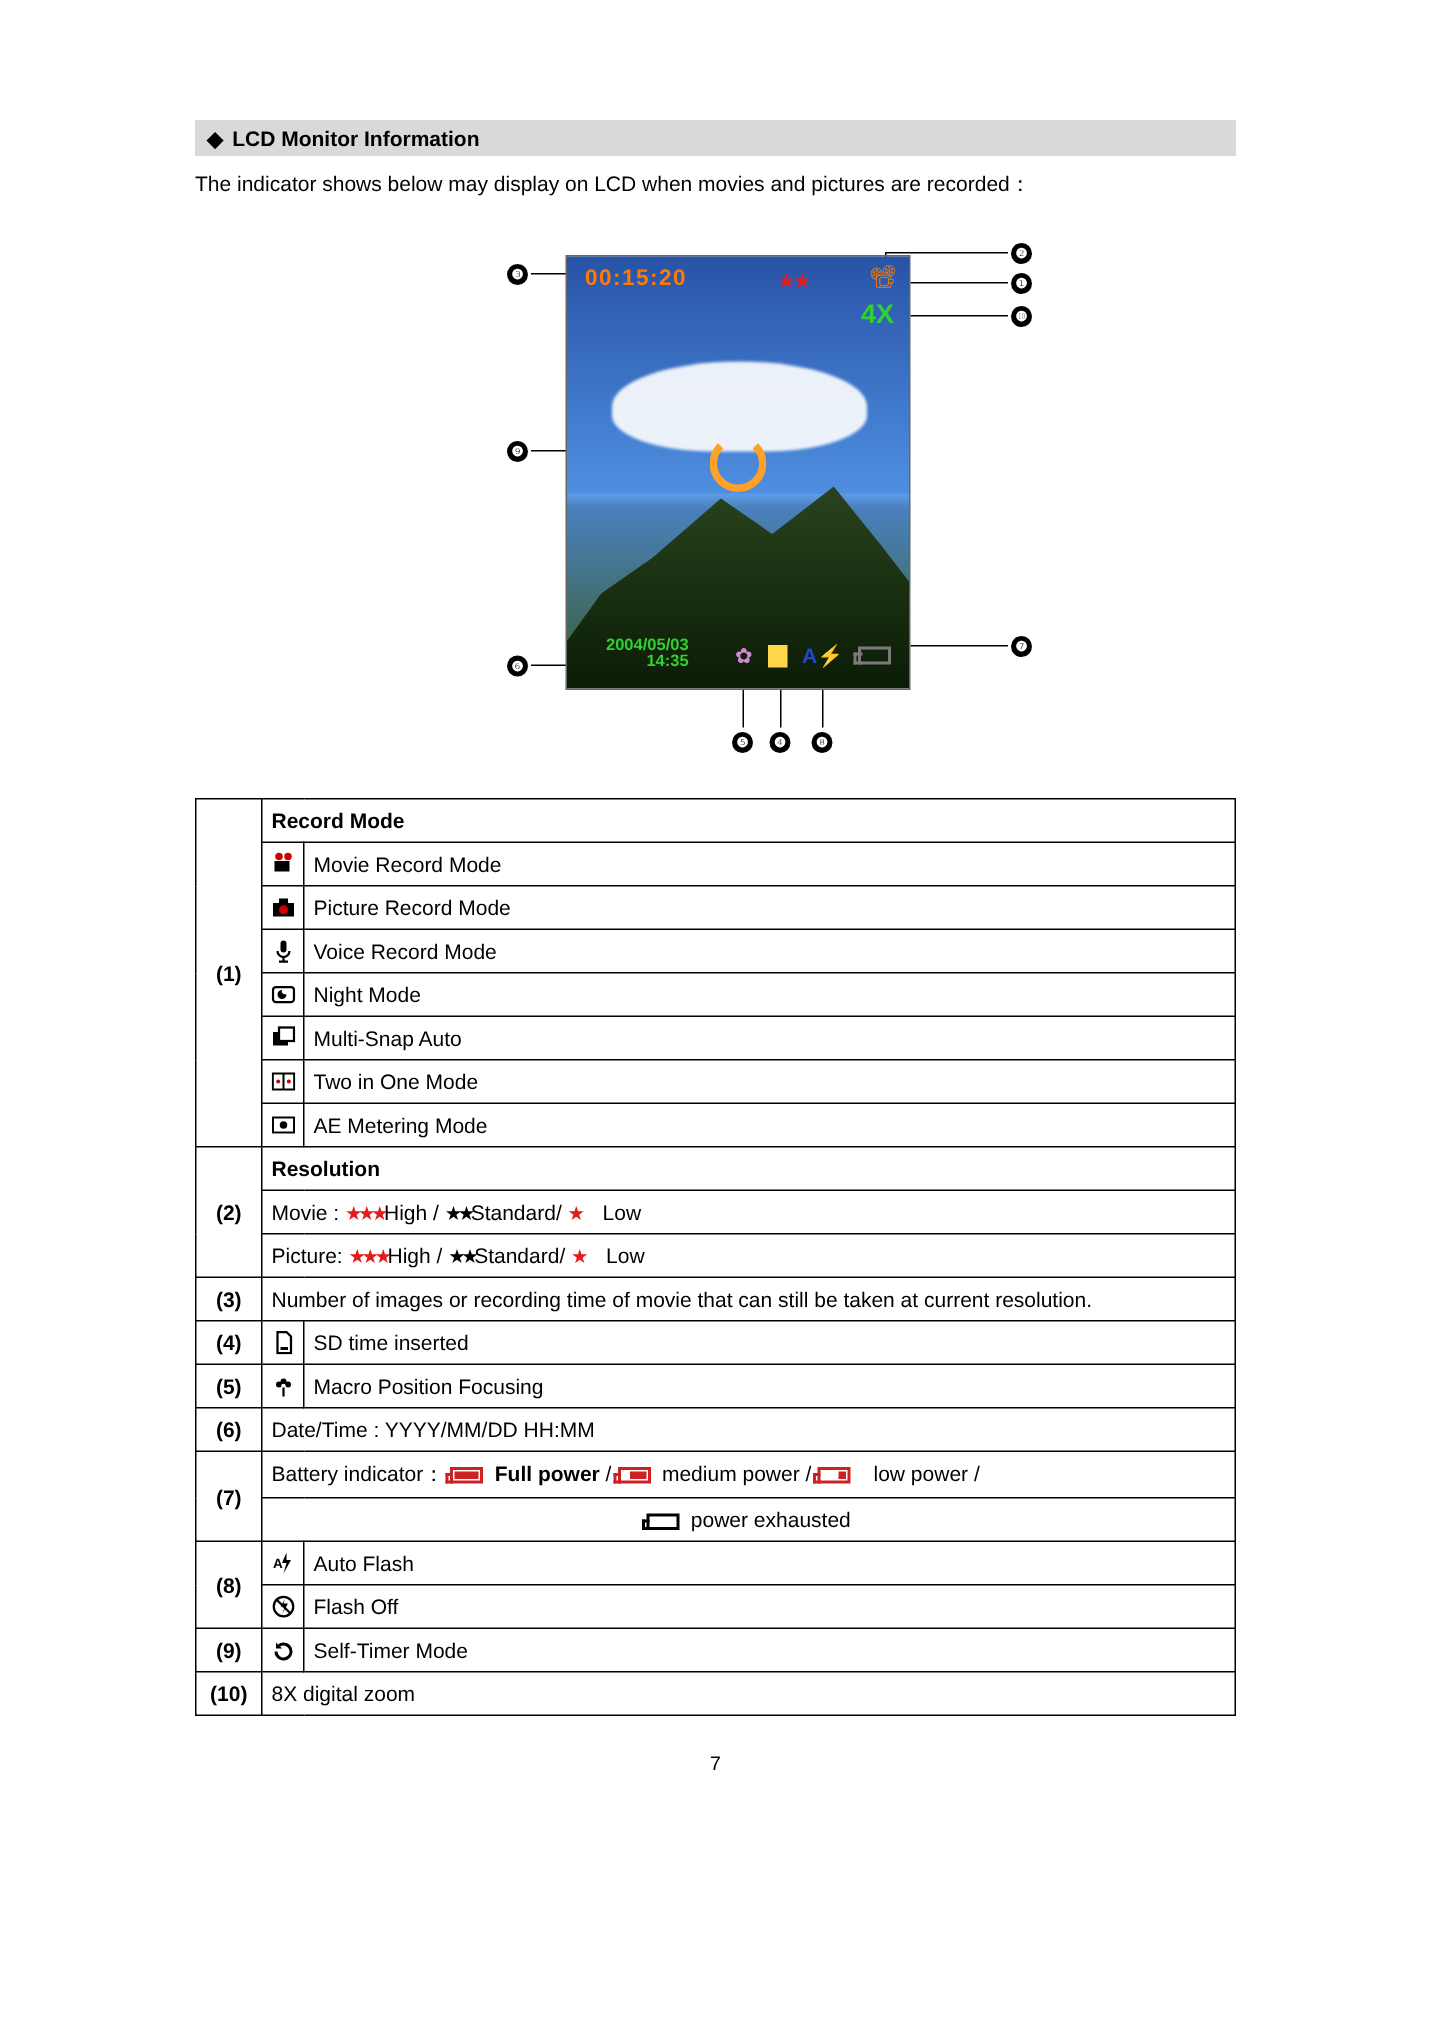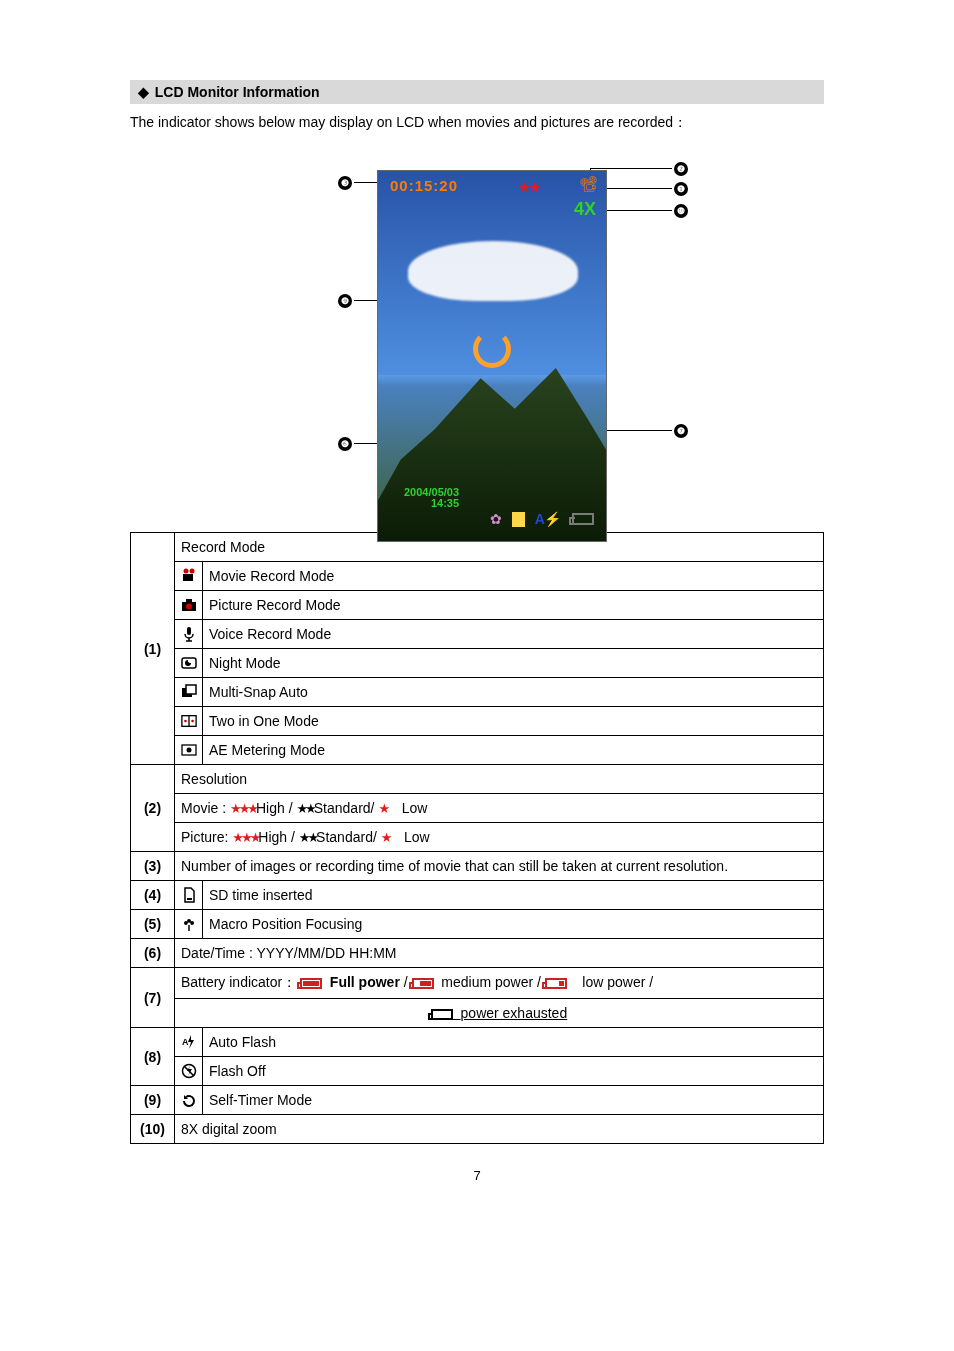--- a/index.html
+++ b/index.html
@@ -32,67 +32,67 @@
     .figure {
       position: relative;
       width: 450px;
       height: 350px;
     }
     .lcd-screen {
       position: absolute;
       left: 125px;
       top: 10px;
       width: 230px;
-      height: 372px;
+      height: 290px;
       background: linear-gradient(#2d5fba 0%, #3a77d2 45%, #5e9be8 55%, #4a81bf 58%, #3a5c2a 100%);
       border: 1px solid #666;
       overflow: hidden;
     }
     .sky { position:absolute; inset:0 0 45% 0; background: linear-gradient(#2853a7,#4f8fe0); }
     .cloud { position:absolute; left:30px; top:70px; width:170px; height:60px; background:#fff; opacity:0.9; border-radius:50% 50% 40% 40%; filter: blur(1px); }
     .mountain { position:absolute; bottom:0; left:0; right:0; height:55%; background: linear-gradient(#2f4a22, #0b1c06);
       clip-path: polygon(0% 80%, 10% 60%, 25% 45%, 45% 20%, 60% 35%, 78% 15%, 92% 40%, 100% 55%, 100% 100%, 0% 100%); }
     .spinner { position:absolute; left:50%; top:48%; width:38px; height:38px; margin:-19px 0 0 -19px;
       border:5px solid #ffa028; border-top-color: transparent; border-radius:50%; }
     
     .ov-time { position:absolute; left:12px; top:6px; color:#ff7a00; font-weight:bold; font-size:15px; letter-spacing:1px; }
     .ov-stars { position:absolute; left:140px; top:8px; color:#e51b1b; font-size:14px; letter-spacing:-2px; }
     .ov-mode { position:absolute; right:8px; top:4px; color:#ff7a00; font-size:15px; }
     .ov-zoom { position:absolute; right:10px; top:28px; color:#30d030; font-weight:bold; font-size:18px; }
-    .ov-date { position:absolute; left:26px; bottom:32px; color:#30d030; font-weight:bold; font-size:11px; text-align:right; line-height:1; }
+    .ov-date { position:absolute; left:26px; bottom:12px; color:#30d030; font-weight:bold; font-size:11px; text-align:right; line-height:1; }
     .ov-bottom { position:absolute; bottom:14px; left:112px; display:flex; gap:10px; align-items:center; }
     .ov-bottom span { font-size:14px; }
     .i-flower { color:#d68ad6; }
     .i-sd { width:13px; height:15px; background:#ffd84a; display:inline-block; }
     .i-flash { color:#2246cf; font-weight:bold; }
     .i-batt { width:22px; height:12px; border:2px solid #7a7a7a; display:inline-block; position:relative; }
     .i-batt:after { content:""; position:absolute; left:-5px; top:2px; width:4px; height:4px; border:2px solid #7a7a7a; border-right:none; }
 
     .callout { position:absolute; font-size:12px; }
     .dot { width:14px; height:14px; background:#000; color:#fff; border-radius:50%; display:inline-flex; align-items:center; justify-content:center; font-size:9px; font-weight:bold; }
     .line-h { position:absolute; height:1px; background:#000; }
     .line-v { position:absolute; width:1px; background:#000; }
 
     
     table { border-collapse: collapse; width: 100%; }
     td { border: 1px solid #000; padding: 6px 6px; vertical-align: middle; }
     td.num { width: 44px; text-align: center; font-weight: bold; }
     td.icon-cell { width: 28px; text-align: center; padding: 4px 2px; }
-    .bold { font-weight: normal; }
+    .bold { font-weight: bold; }
     .star3 { color:#e51b1b; font-size:13px; letter-spacing:-3px; }
     .star2 { color:#000; font-size:13px; letter-spacing:-3px; }
     .star1 { color:#e51b1b; font-size:13px; }
     .batt { display:inline-block; width:22px; height:11px; border:2px solid #c22; position:relative; vertical-align:middle; }
     .batt:after { content:""; position:absolute; left:-5px; top:2px; width:3px; height:3px; border:2px solid #c22; border-right:none; }
     .batt.full::before { content:""; position:absolute; inset:1px; background:#c22; }
     .batt.med::before { content:""; position:absolute; top:1px; bottom:1px; right:1px; width:60%; background:#c22; }
     .batt.low::before { content:""; position:absolute; top:1px; bottom:1px; right:1px; width:25%; background:#c22; }
     .batt.empty { border-color:#000; }
     .batt.empty:after{ border-color:#000; }
-    .row7-center { text-align:center;text-decoration:underline; }
+    .row7-center { text-align:center; }
     svg.tiny { width:16px; height:16px; display:block; margin:auto; }
     .page-num { text-align:center; margin-top: 24px; font-size: 13px; }
   </style>
 </head>
 <body>
 
 <div class="section-header">
   <span class="diamond">◆</span>
   <span>LCD Monitor Information</span>
 </div>

